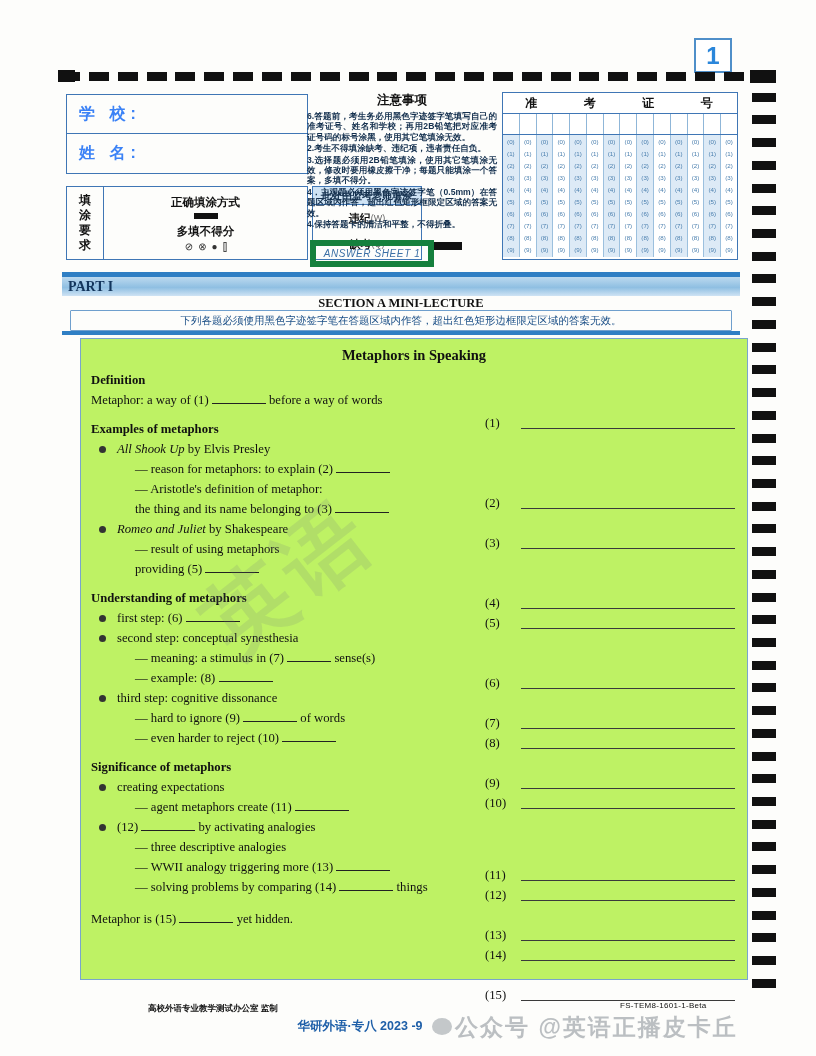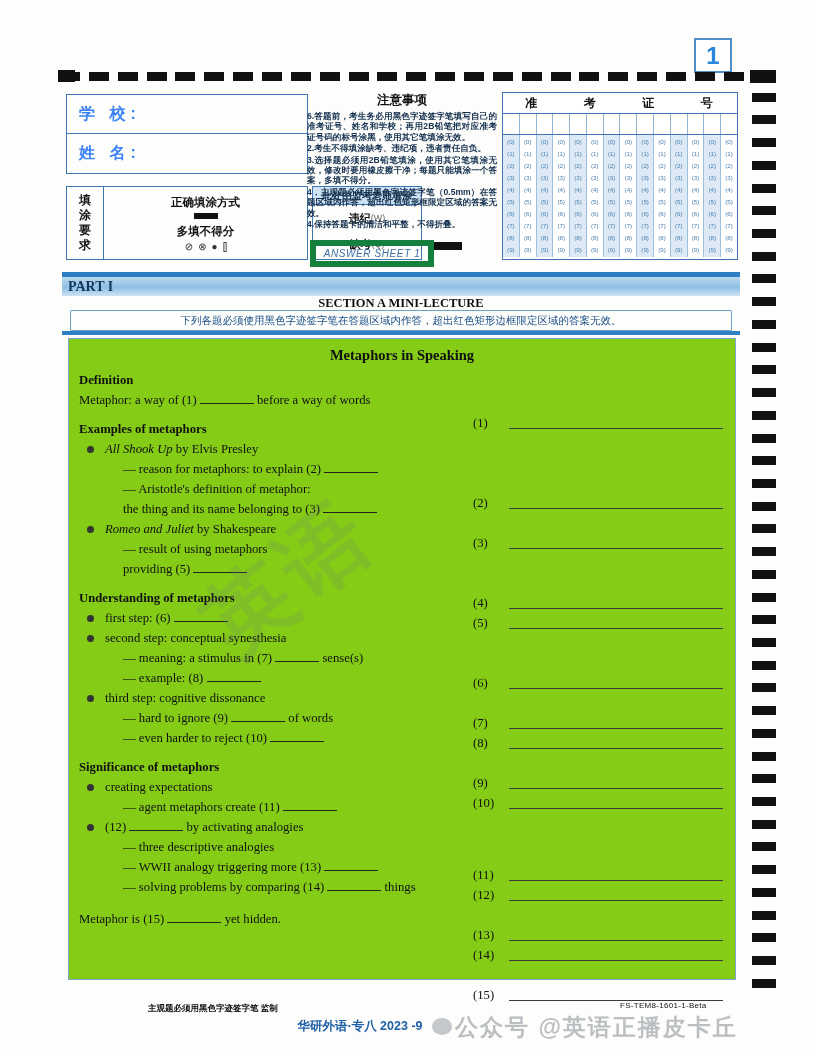--- a/index.html
+++ b/index.html
@@ -100,22 +100,22 @@
     font-family:"Liberation Serif",serif;font-weight:bold;font-size:14.5px;
     color:#10304f;letter-spacing:1px;}
   .sectiona{position:absolute;left:62px;top:296px;width:678px;text-align:center;
     font-family:"Liberation Serif",serif;font-weight:bold;font-size:12.5px;color:#111;}
   .cninstr{position:absolute;left:70px;top:310px;width:660px;height:19px;
     border:1px solid #6f9fcd;border-radius:1px;display:flex;align-items:center;justify-content:center;
     font-family:"Liberation Sans",sans-serif;font-size:10.5px;color:#1b4f87;}
   .band2{position:absolute;left:62px;top:331px;width:678px;height:4px;background:#2f7fc4;}
 
   
-  .main{position:absolute;left:68px;top:338px;width:666px;height:640px;
-    border:1.2px solid #7aa5cc;background:#84cc16;}
+  .main{position:absolute;left:80px;top:338px;width:666px;height:640px;
+    border:1.2px solid #7aa5cc;background:#bef264;}
   .main-title{position:absolute;left:0;top:8px;width:666px;text-align:center;
     font-family:"Liberation Serif",serif;font-weight:bold;font-size:14.5px;color:#111;}
 
   .content{position:absolute;left:10px;top:34px;width:400px;font-size:12.7px;color:#111;}
   .heading{font-weight:bold;font-size:12.7px;margin:0 0 2px;}
   .lineitem{margin:0;height:20px;line-height:20px;white-space:nowrap;}
   .lineitem.indent2{padding-left:44px;}
   .bullet{position:relative;padding-left:26px;}
   .bullet::before{content:"";position:absolute;left:8px;top:7px;width:7px;height:7px;
     background:#333;border-radius:50%;}
@@ -577,19 +577,19 @@
         </div>
         <div class="arow" style="position: absolute; top: 612px; width: 252px;">
           <span class="no">(15)</span>
           <span class="rule"></span>
         </div>
       </div>
   </div>
 
   <div class="wm wm-big">英语</div>
 
-  <div class="f-left">主观题必须用黑色字迹签字笔 监制</div>
+  <div class="f-left">高校外语专业教学测试办公室 监制</div>
   <div class="f-right">FS-TEM8-1601-1-Beta</div>
   <div class="f-center">华研外语·专八 2023 -9</div>
   <div class="wm-dot"></div>
   <div class="wm-foot">公众号 @英语正播皮卡丘</div>
 
 </div>
 
 </body></html>

